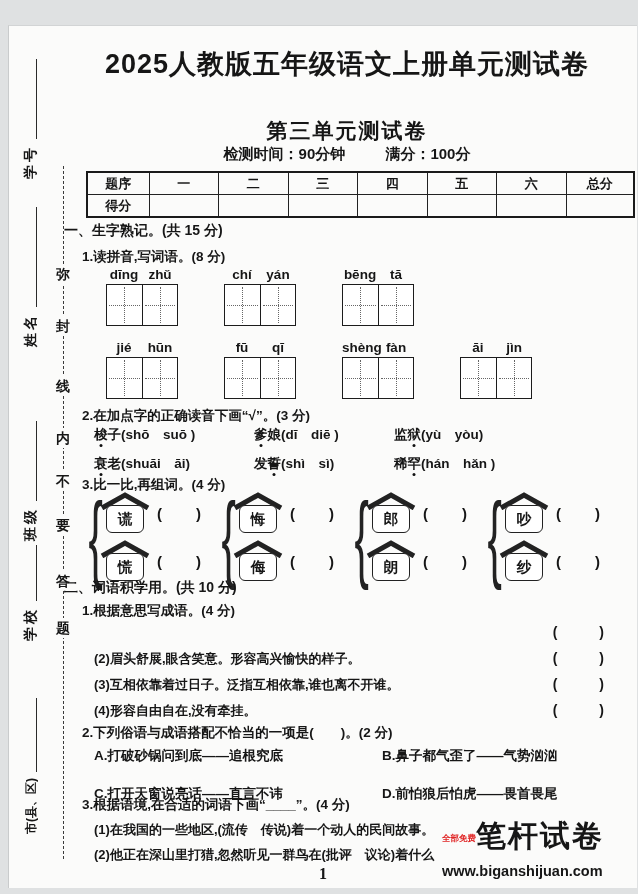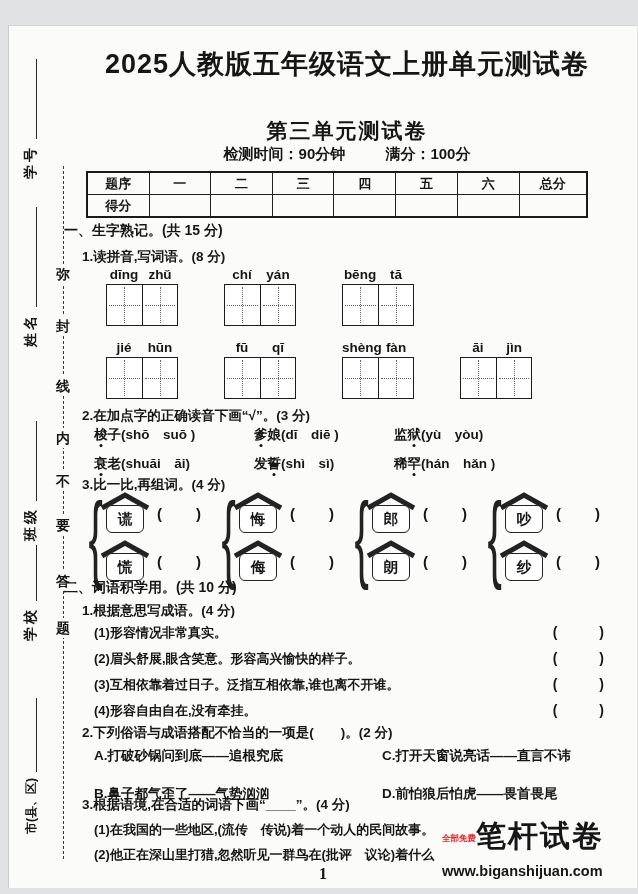--- a/index.html
+++ b/index.html
@@ -28,21 +28,21 @@
     font-size:14px;font-weight:700;background:#fbfbfa;line-height:20px;
   }
   
   .content{position:absolute;left:55px;top:0;width:566px;}
   .abs{position:absolute;}
   .title{width:100%;text-align:center;font-size:27px;font-weight:800;letter-spacing:1px;white-space:nowrap;}
   .subtitle{width:100%;text-align:center;font-size:21px;font-weight:800;letter-spacing:2px;}
   .examinfo{width:100%;text-align:center;font-size:15px;font-weight:800;}
   .examinfo span{margin:0 18px;}
   
-  table.score{border-collapse:collapse;table-layout:fixed;width:502px;border-radius:21px;}
+  table.score{border-collapse:collapse;table-layout:fixed;width:549px;border-radius:21px;}
   table.score th,table.score td{
     border:1.2px solid #222;font-size:13px;font-weight:700;text-align:center;
     height:21px;padding:0;
   }
   table.score{border:2px solid #1a1a1a;}
   
   .h1{font-size:14px;font-weight:800;}
   .qlabel{font-size:13.5px;font-weight:800;padding-left:18px;}
   .bodyline{font-size:13px;font-weight:600;}
   
@@ -390,21 +390,20 @@
           </div>
         </div>
       </div>
     </div>
 
     <div class="abs h1" style="top:553px;left:0;">二、词语积学用。(共 10 分)</div>
     <div class="abs qlabel" style="top:576px;left:0;">1.根据意思写成语。(4 分)</div>
 
     <div class="abs" style="top:598px;left:30px;right:0;">
       <div class="ansrow bodyline" style="height:26px;">
-        <span>(1)形容情况非常真实。</span>
         <span class="parens">
             <span>(</span>
             <span class="gap"></span>
             <span>)</span>
           </span>
       </div>
       <div class="ansrow bodyline" style="height:26px;">
         <span>(2)眉头舒展,眼含笑意。形容高兴愉快的样子。</span>
         <span class="parens">
             <span>(</span>
@@ -426,22 +425,22 @@
             <span>(</span>
             <span class="gap"></span>
             <span>)</span>
           </span>
       </div>
     </div>
 
     <div class="abs qlabel" style="top:698px;left:0;">2.下列俗语与成语搭配不恰当的一项是(　　)。(2 分)</div>
     <div class="abs optgrid" style="top:721px;left:30px;">
       <div>A.打破砂锅问到底——追根究底</div>
+      <div>B.鼻子都气歪了——气势汹汹</div>
       <div>C.打开天窗说亮话——直言不讳</div>
-      <div>B.鼻子都气歪了——气势汹汹</div>
       <div>D.前怕狼后怕虎——畏首畏尾</div>
     </div>
 
     <div class="abs qlabel" style="top:770px;left:0;">3.根据语境,在合适的词语下画“____”。(4 分)</div>
     <div class="abs bodyline" style="top:795px;left:30px;">(1)在我国的一些地区,(流传　传说)着一个动人的民间故事。</div>
     <div class="abs bodyline" style="top:820px;left:30px;">(2)他正在深山里打猎,忽然听见一群鸟在(批评　议论)着什么</div>
   </div>
 
   <div class="wm">
     <div class="wm-top">

